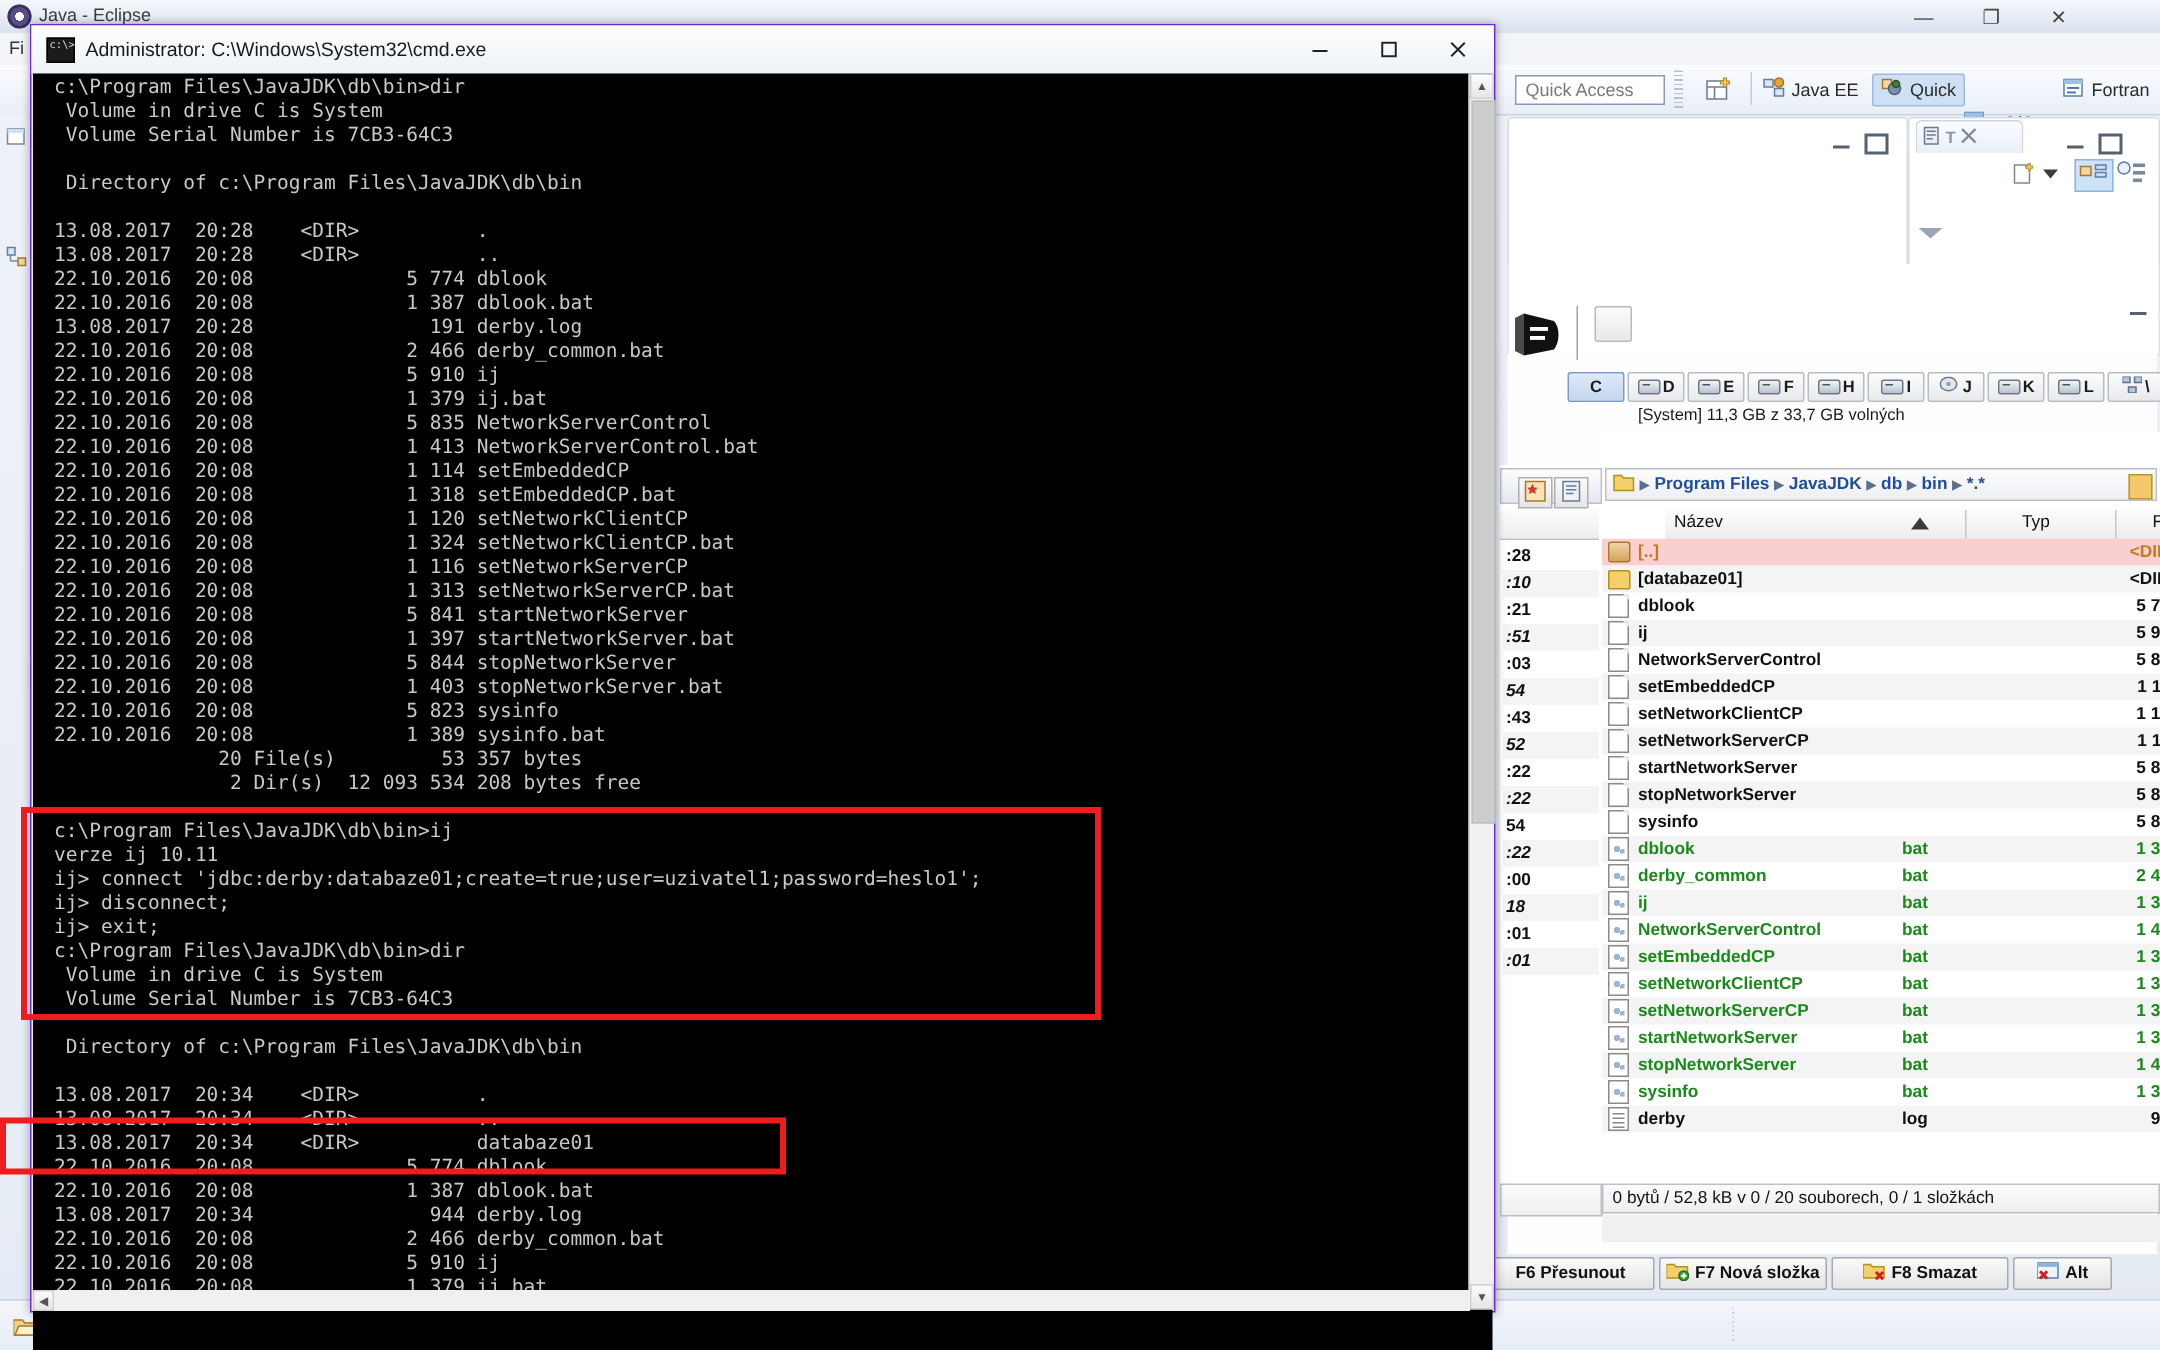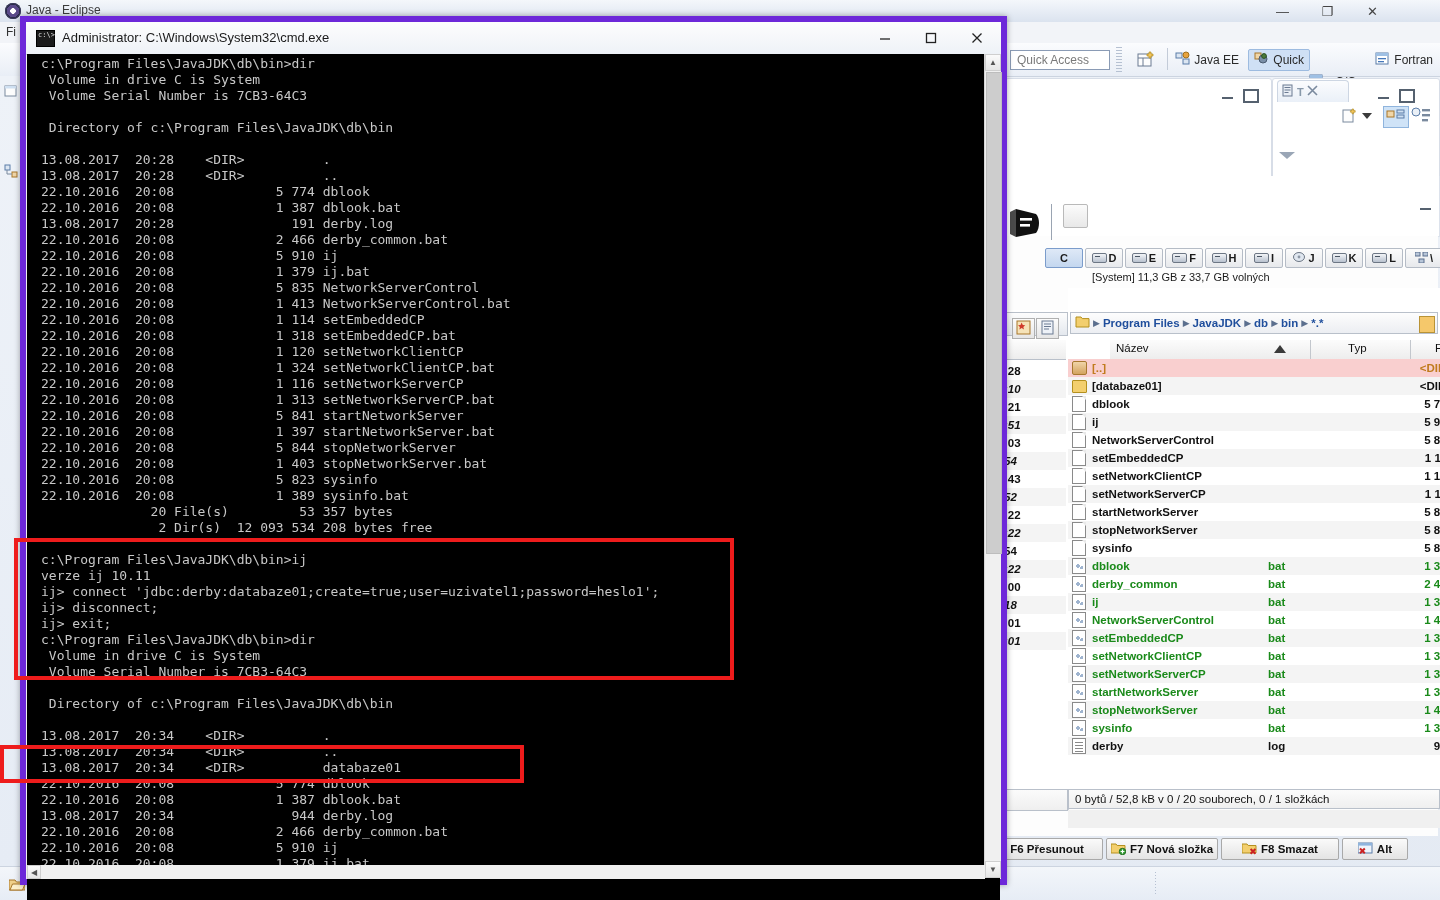--- a/index.html
+++ b/index.html
@@ -133,21 +133,21 @@
   #lp-status{position:absolute;left:1000px;top:789px;width:66px;height:20px;background:linear-gradient(#fbfbfb,#efefef);border:1px solid #b9c0ca;}
   .tcbtn2{position:absolute;top:318px;width:21px;height:19px;background:linear-gradient(#fcfcfc,#e6e6e6);border:1px solid #b0b0b0;}
 
   
   #fkeys{position:absolute;left:995px;top:838px;width:445px;height:22px;display:flex;gap:3px;}
   .fk{height:22px;background:linear-gradient(#fafafa,#e4e4e4);border:1px solid #a9a9a9;border-radius:2px;
     display:flex;align-items:center;justify-content:center;gap:4px;font-size:11.5px;font-weight:bold;color:#111;padding:0 4px;box-sizing:border-box;white-space:nowrap;overflow:hidden;}
 
   
   #cmd{position:absolute;left:20px;top:16px;width:975px;height:857px;
-    background:#f0f0f0;border:6px solid #6d28d9;box-shadow:0 0 6px rgba(0,0,0,.35);}
+    background:#f0f0f0;border:1px solid #6d28d9;box-shadow:0 0 6px rgba(0,0,0,.35);}
   #cmd-title{position:absolute;left:0;top:0;width:975px;height:32px;
     background:linear-gradient(#fdfdfd,#eef2f7);border-bottom:1px solid #c8d4e2;}
   #cmd-title-icon{position:absolute;left:10px;top:8px;width:17px;height:15px;background:#1b1b1b;border:1px solid #000;}
   #cmd-title-icon:after{content:"c:\\>";position:absolute;left:1px;top:0px;color:#ddd;font-family:"DejaVu Sans Mono",monospace;font-size:7px;}
   #cmd-title-text{position:absolute;left:36px;top:8px;font-size:13px;color:#1a1a1a;}
   .cmdwin-btn{position:absolute;top:0;width:46px;height:31px;display:flex;align-items:center;justify-content:center;color:#222;}
   .cmdwin-btn.min{right:93px;} .cmdwin-btn.max{right:47px;} .cmdwin-btn.cls{right:1px;}
   #cmd-body{position:absolute;left:1px;top:32px;width:973px;height:900px;background:#000;overflow:hidden;}
   #cmd-text{position:absolute;left:14px;top:2px;width:940px;
     font-family:"DejaVu Sans Mono","Liberation Mono",monospace;font-size:13px;line-height:16px;

